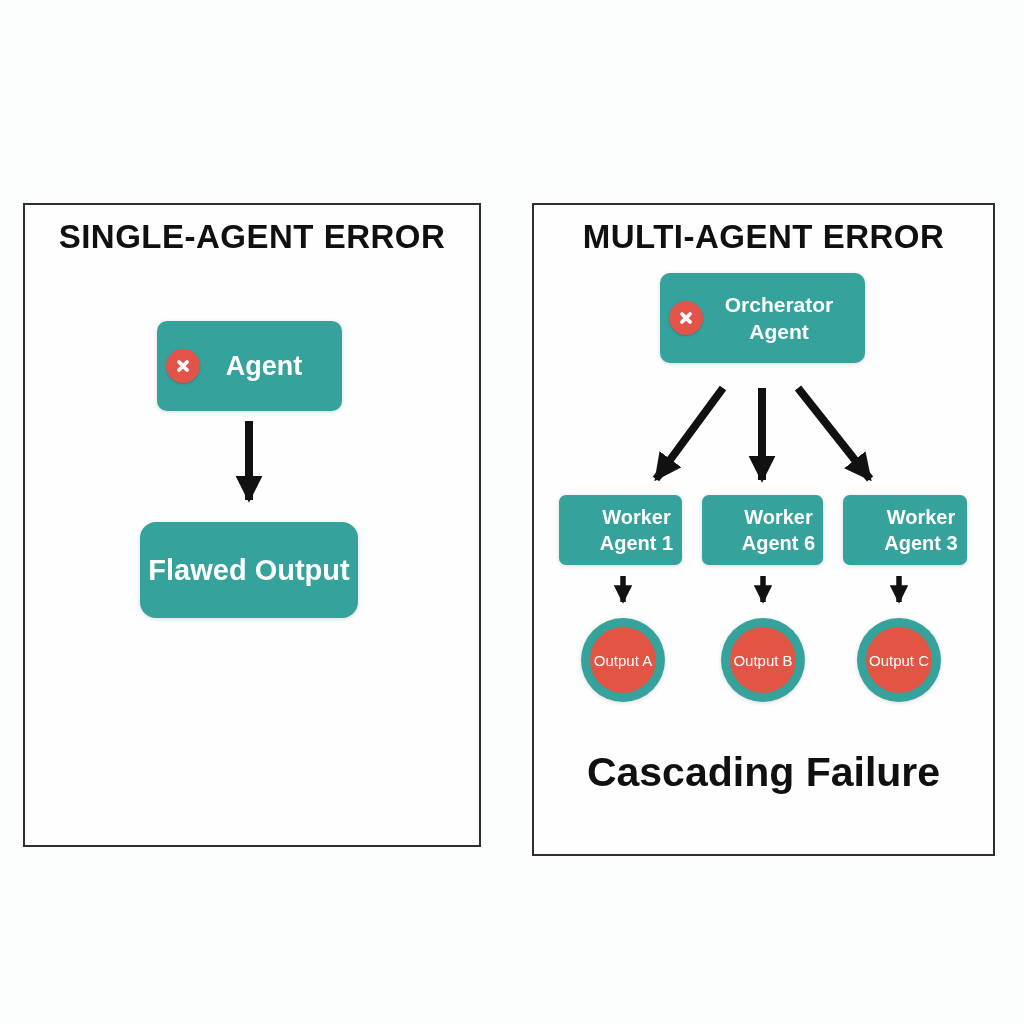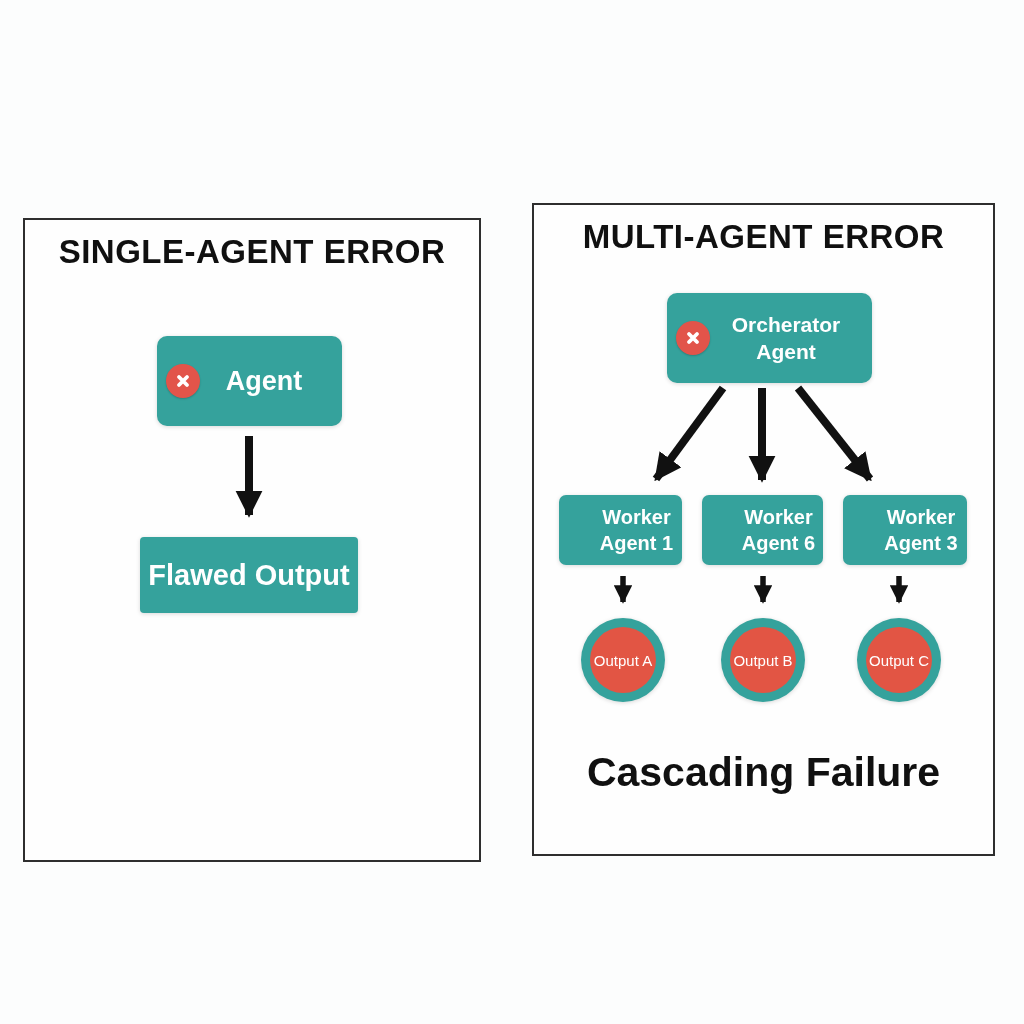--- a/index.html
+++ b/index.html
@@ -20,21 +20,21 @@
     font-family: "Liberation Sans", sans-serif;
     overflow: hidden;
   }
   .canvas { position: relative; width: 1024px; height: 1024px; }
 
   .panel {
     position: absolute;
     border: 2px solid var(--panel-border);
     background: #fefefe;
   }
-  .panel-left  { left: 23px;  top: 218px; width: 458px; height: 644px; }
+  .panel-left  { left: 23px;  top: 203px; width: 458px; height: 644px; }
   .panel-right { left: 532px; top: 203px; width: 463px; height: 653px; }
 
   .panel-title {
     position: absolute; left: 0; right: 0; top: 13px; margin: 0;
     text-align: center;
     font-size: 33px; font-weight: bold; letter-spacing: 0.5px;
     color: var(--title-text);
     line-height: 38px;
   }
 
@@ -43,25 +43,25 @@
     background: var(--teal);
     border-radius: 10px;
     display: flex; align-items: center;
     color: var(--light-text);
     box-shadow: 0 1px 4px rgba(0,0,0,0.15);
   }
 
   
   .agent-box  { left: 132px; top: 116px; width: 185px; height: 90px; }
   .agent-label { flex: 1; text-align: center; font-size: 27px; font-weight: bold; padding-right: 14px; }
-  .flawed-box { left: 115px; top: 317px; width: 218px; height: 76px; justify-content: center; border-radius: 4px; text-align: center; }
+  .flawed-box { left: 115px; top: 317px; width: 218px; height: 96px; justify-content: center; border-radius: 16px; text-align: center; }
   .flawed-label { font-size: 29px; font-weight: bold; }
 
   
-  .orc-box { left: 126px; top: 88px; width: 205px; height: 90px; margin-left: 7px; }
+  .orc-box { left: 126px; top: 68px; width: 205px; height: 90px; }
   .orc-label { flex: 1; text-align: center; font-size: 21px; font-weight: bold; line-height: 1.3; padding-right: 10px; }
   .orc-label span, .worker-label span { display: block; }
 
   .worker {
     top: 290px; height: 70px; border-radius: 7px;
     flex-direction: column; justify-content: center;
   }
   .worker-label { text-align: center; font-size: 20px; font-weight: bold; line-height: 1.3; width: 100%; padding-left: 32px; }
   .worker-1 { left: 25px;  width: 123px; }
   .worker-2 { left: 168px; width: 121px; }

